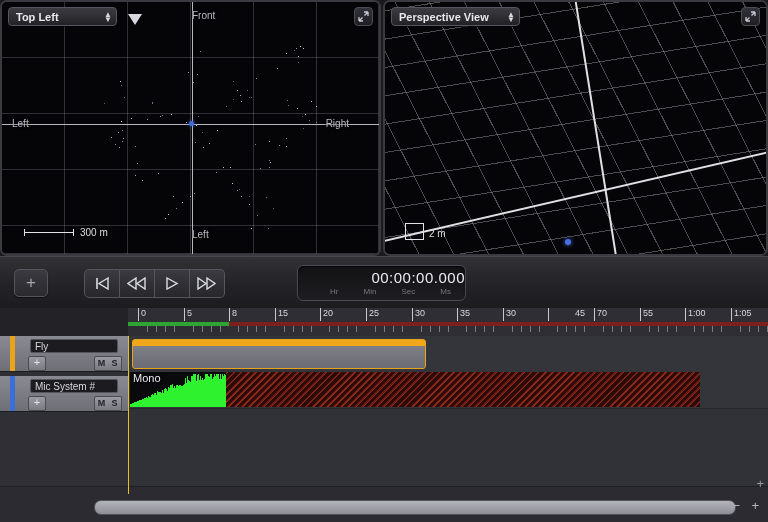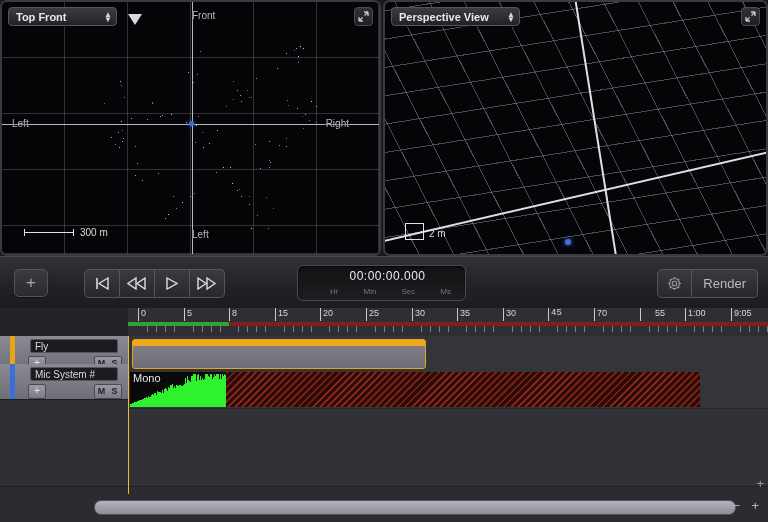--- a/index.html
+++ b/index.html
@@ -89,22 +89,22 @@
     line-height:22px;font-weight:300;}
   .tgroup{position:absolute;left:84px;top:269px;height:27px;display:flex;}
   .tgroup .tb{width:34px;height:27px;background:linear-gradient(to bottom,#3a3a40,#27272c);
     border:1px solid #55555d;border-left-width:0;display:flex;align-items:center;justify-content:center;}
   .tgroup .tb:first-child{border-left-width:1px;border-radius:5px 0 0 5px;}
   .tgroup .tb:last-child{border-radius:0 5px 5px 0;}
 
   .timecode{position:absolute;left:297px;top:265px;width:167px;height:34px;
     background:linear-gradient(to bottom,#121214,#1e1e22);border:1px solid #4a4a52;border-radius:6px;
     box-shadow:inset 0 1px 2px rgba(0,0,0,.8);}
-  .tc-val{position:absolute;left:12px;right:0;top:3px;text-align:center;color:#e9e9ef;
-    font-size:12px;font-family:"Liberation Sans", sans-serif;letter-spacing:.5px;}
+  .tc-val{position:absolute;left:12px;right:0;top:3px;text-align:right;color:#e9e9ef;
+    font-size:15px;font-family:"Liberation Sans", sans-serif;letter-spacing:.5px;}
   .tc-units{position:absolute;left:32px;right:14px;top:21px;display:flex;justify-content:space-between;
     color:#75757e;font-size:8px;}
 
   .rendergrp{position:absolute;right:10px;top:269px;height:27px;display:flex;}
   .rendergrp .rb{height:27px;background:linear-gradient(to bottom,#3a3a40,#27272c);
     border:1px solid #55555d;display:flex;align-items:center;justify-content:center;color:#9a9aa3;}
   .rendergrp .gear{width:33px;border-radius:5px 0 0 5px;}
   .rendergrp .rlabel{padding:0 11px;border-left-width:0;border-radius:0 5px 5px 0;
     font-size:13px;color:#b9b9c2;}
 
@@ -289,21 +289,21 @@
         <div class="vp-label lbl-back">Left</div>
         <div class="vp-label lbl-left">Left</div>
         <div class="vp-label lbl-right">Right</div>
 
         <div class="scalebar">
           <div class="bar"></div>
           <span>300 m</span>
         </div>
       </div>
       <div class="vselect w1">
-        <span>Top Front</span>
+        <span>Top Left</span>
         <span class="stepper">
             <span>▲</span>
             <span>▼</span>
           </span>
       </div>
       <div class="expand">
         <svg width="11" height="11" viewBox="0 0 11 11">
             <path d="M10 1 L10 5 M10 1 L6 1 M10 1 L6.5 4.5 M1 10 L1 6 M1 10 L5 10 M1 10 L4.5 6.5" stroke="#c9c9d2" stroke-width="1.3" fill="none"></path>
           </svg>
       </div>
@@ -371,32 +371,20 @@
   <div class="timecode">
     <div class="tc-val">00:00:00.000</div>
     <div class="tc-units">
       <span>Hr</span>
       <span>Min</span>
       <span>Sec</span>
       <span>Ms</span>
     </div>
   </div>
 
-  <div class="rendergrp">
-    <div class="rb gear">
-      <svg width="15" height="15" viewBox="0 0 15 15">
-          <g stroke="#9a9aa3" stroke-width="1.1" fill="none">
-        <circle cx="7.5" cy="7.5" r="2.3"></circle>
-            <circle cx="7.5" cy="7.5" r="5"></circle>
-        <path d="M7.5 1 L7.5 2.6 M7.5 12.4 L7.5 14 M1 7.5 L2.6 7.5 M12.4 7.5 L14 7.5 M3 3 L4.2 4.2 M10.8 10.8 L12 12 M12 3 L10.8 4.2 M4.2 10.8 L3 12"></path>
-      </g>
-        </svg>
-    </div>
-    <div class="rb rlabel">Render</div>
-  </div>
 
   <div class="rulerwrap">
     <div class="ruler">
       <div class="cyclebar">
         <div class="cyc-green" id="cycgreen" style="width: 101.2px;"></div>
         <div class="cyc-red" id="cycred" style="left: 101.2px;"></div>
       </div>
       <div id="rticks">
           <div class="rtick" style="left: 10px;"></div>
           <div class="rnum" style="left: 10px;">0</div>
@@ -446,66 +434,66 @@
           <div class="rsub" style="left: 347px;"></div>
           <div class="rsub" style="left: 356px;"></div>
           <div class="rsub" style="left: 365px;"></div>
           <div class="rtick" style="left: 375px;"></div>
           <div class="rnum" style="left: 375px;">30</div>
           <div class="rsub" style="left: 384px;"></div>
           <div class="rsub" style="left: 393px;"></div>
           <div class="rsub" style="left: 402px;"></div>
           <div class="rsub" style="left: 411px;"></div>
           <div class="rtick" style="left: 420px;"></div>
-          <div class="rnum" style="left: 420px; font-family: Liberation Mono, monospace;">45</div>
+          <div class="rnum" style="left: 444px;">45</div>
           <div class="rsub" style="left: 429px;"></div>
           <div class="rsub" style="left: 438px;"></div>
           <div class="rsub" style="left: 447px;"></div>
           <div class="rsub" style="left: 456px;"></div>
           <div class="rtick" style="left: 466px;"></div>
           <div class="rnum" style="left: 466px;">70</div>
           <div class="rsub" style="left: 475px;"></div>
           <div class="rsub" style="left: 484px;"></div>
           <div class="rsub" style="left: 493px;"></div>
           <div class="rsub" style="left: 502px;"></div>
           <div class="rtick" style="left: 512px;"></div>
-          <div class="rnum" style="left: 524px;">55</div>
+          <div class="rnum" style="left: 512px;">55</div>
           <div class="rsub" style="left: 521px;"></div>
           <div class="rsub" style="left: 530px;"></div>
           <div class="rsub" style="left: 539px;"></div>
           <div class="rsub" style="left: 548px;"></div>
           <div class="rtick" style="left: 557px;"></div>
           <div class="rnum" style="left: 557px;">1:00</div>
           <div class="rsub" style="left: 566px;"></div>
           <div class="rsub" style="left: 575px;"></div>
           <div class="rsub" style="left: 584px;"></div>
           <div class="rsub" style="left: 593px;"></div>
           <div class="rtick" style="left: 603px;"></div>
-          <div class="rnum" style="left: 603px;">9:05</div>
+          <div class="rnum" style="left: 603px;">1:05</div>
           <div class="rsub" style="left: 612px;"></div>
           <div class="rsub" style="left: 621px;"></div>
           <div class="rsub" style="left: 630px;"></div>
           <div class="rsub" style="left: 639px;"></div>
         </div>
     </div>
   </div>
   <div class="playhead-head"></div>
 
   <div class="tracksarea">
     <div class="headers">
 
       <div class="trk" style="top:0">
         <div class="sel"></div>
         <div class="name">Fly</div>
         <div class="plus">+</div>
         <div class="ms m">M</div>
         <div class="ms s">S</div>
       </div>
 
-      <div class="trk" style="top:28px">
+      <div class="trk" style="top:40px">
         <div class="selb"></div>
         <div class="name">Mic System #</div>
         <div class="plus">+</div>
         <div class="ms m">M</div>
         <div class="ms s">S</div>
       </div>
     </div>
 
     <div class="lanes">
       <div class="lane l0">

